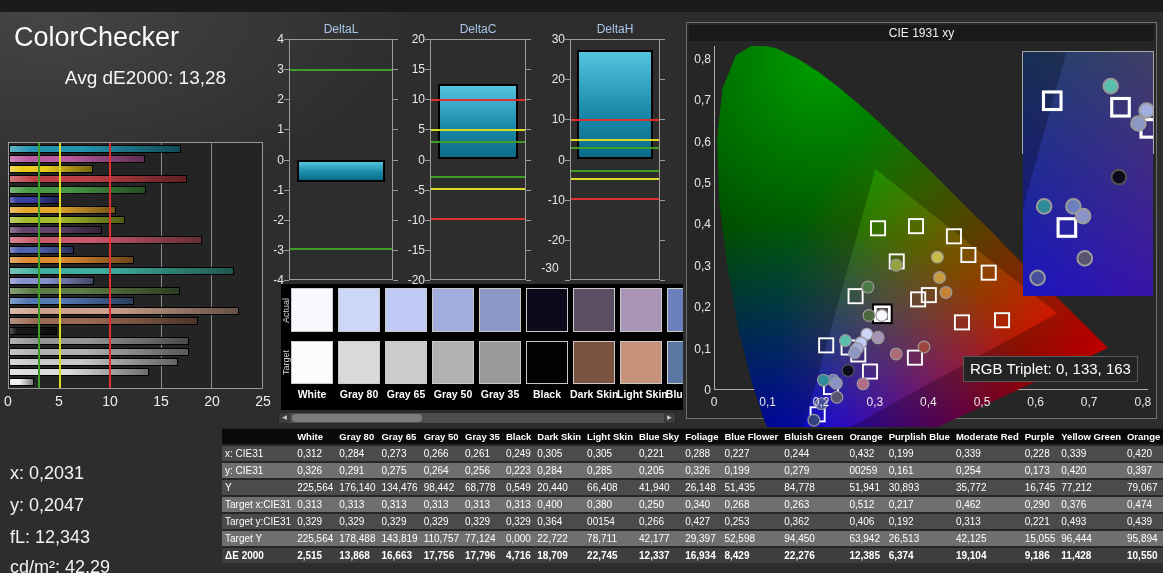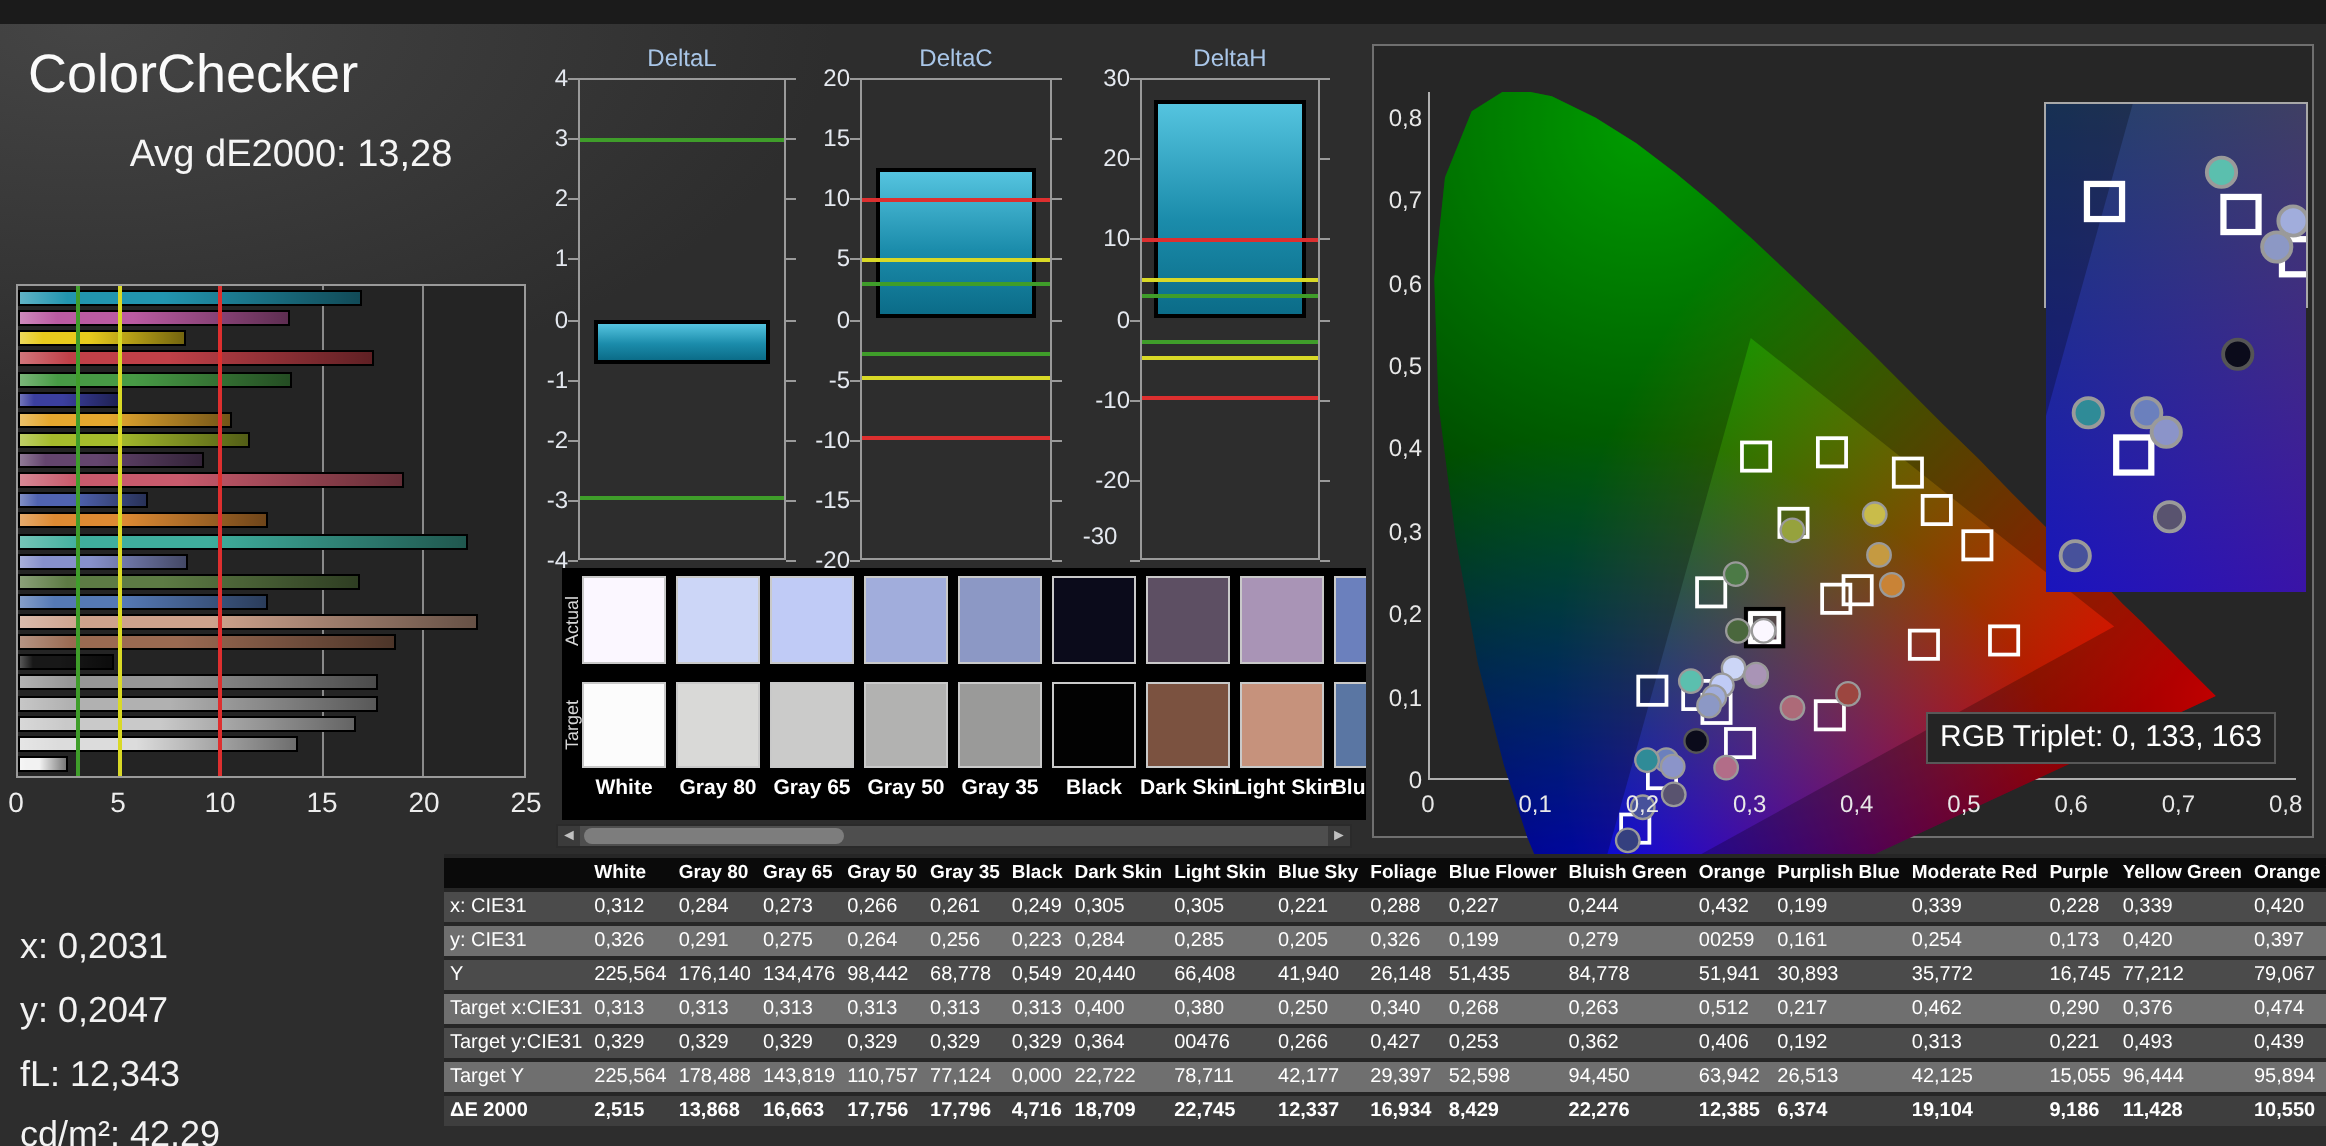--- a/index.html
+++ b/index.html
@@ -301,20 +301,21 @@
       <div class="patch-label" style="left: 383px; top: 104px;">Blue Sky</div>
     </div>
 
   <div class="abs sbar">
     <div class="sbtn" style="left:0">◄</div>
     <div class="sthumb"></div>
     <div class="sbtn" style="right:0">►</div>
   </div>
 
   <div class="abs cie-panel">
+    <div class="cie-titlebar">CIE 1931 xy</div>
     <div class="cie-plot" id="cie-plot">
       <svg id="cie-svg" viewBox="0 0 0.81 0.83" preserveAspectRatio="none">
           <defs>
             <radialGradient id="gR" cx="0.735" cy="0.265" r="0.62" gradientUnits="userSpaceOnUse">
               <stop offset="0" stop-color="#ff0000"></stop>
               <stop offset="1" stop-color="#000000"></stop>
             </radialGradient>
             <radialGradient id="gG" cx="0.2" cy="0.8" r="0.72" gradientUnits="userSpaceOnUse">
               <stop offset="0" stop-color="#00d200"></stop>
               <stop offset="1" stop-color="#000000"></stop>
@@ -568,21 +569,21 @@
           </tr>
           <tr class="dark">
             <td class="rowlab">Target y:CIE31</td>
             <td>0,329</td>
             <td>0,329</td>
             <td>0,329</td>
             <td>0,329</td>
             <td>0,329</td>
             <td>0,329</td>
             <td>0,364</td>
-            <td>00476</td>
+            <td>00154</td>
             <td>0,266</td>
             <td>0,427</td>
             <td>0,253</td>
             <td>0,362</td>
             <td>0,406</td>
             <td>0,192</td>
             <td>0,313</td>
             <td>0,221</td>
             <td>0,493</td>
             <td>0,439</td>

